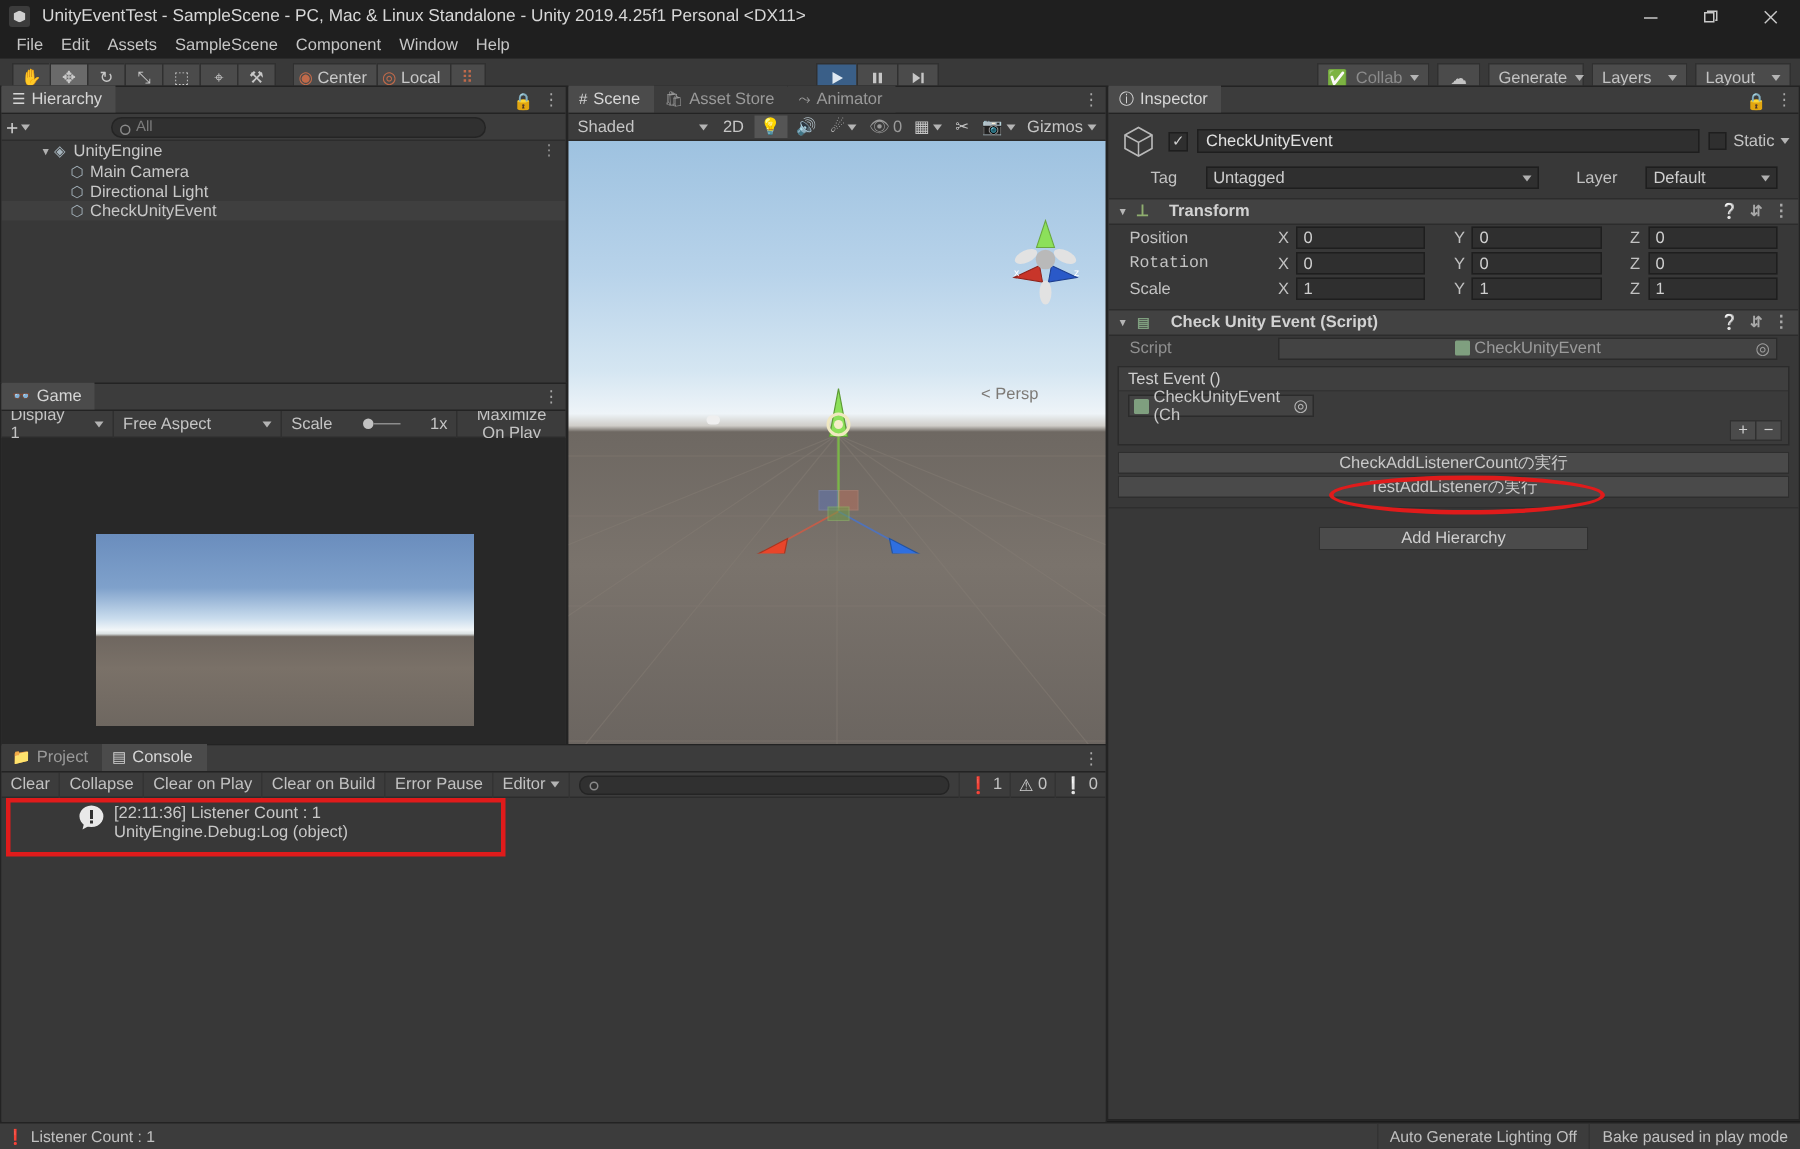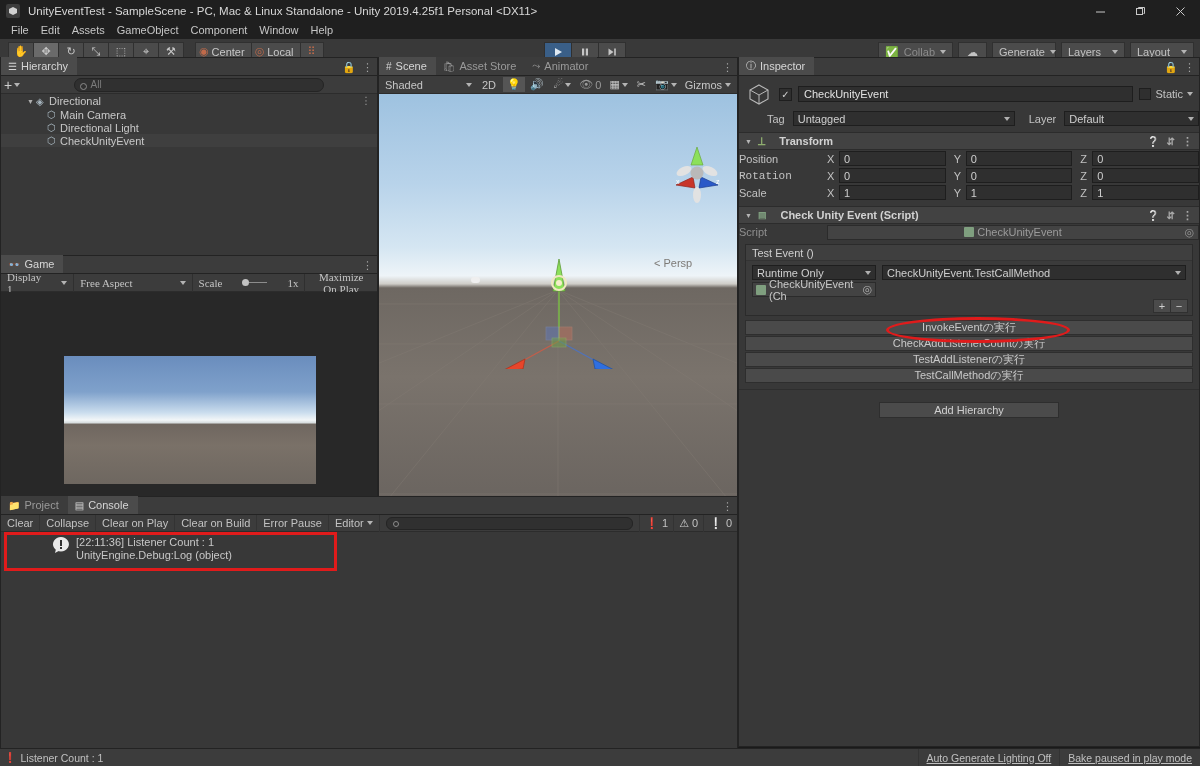--- a/index.html
+++ b/index.html
@@ -79,21 +79,21 @@
   .hrow.alt{ background:#3f3f3f; }
   .hrow .tri{ width:9px; color:#b0b0b0; font-size:7px; }
   .hrow .cube{ width:13px; color:#a6b4bd; font-size:10px; }
   .hrow .kb{ position:absolute; right:6px; color:#9a9a9a; font-size:10px; line-height:8px;}
 
   
   #game{ left:0; top:255px; width:378px; height:243px; }
   #gamebar{ height:18px; background:#3c3c3c; display:flex; align-items:center;
     font-size:11px; color:#c4c4c4; border-bottom:1px solid #2c2c2c;}
   .gseg{ display:flex;align-items:center;gap:20px;padding:0 6px;height:18px;
-    border-right:1px solid #2f2f2f;font-family:Liberation Serif, serif;}
+    border-right:1px solid #2f2f2f;}
   #gameview{ background:#282828; height:205px; position:relative; }
   #render{ position:absolute; left:63px; top:64px; width:252px; height:128px;
     background:linear-gradient(to bottom,#6a8dbd 0%,#7fa1cb 28%,#c9dced 44%,#f2f6f8 50%,
       #d9dfe0 52%,#6f6760 53.5%,#7a7168 70%,#6e6760 100%); }
 
   
   #scene{ left:378px; top:57px; width:360px; height:441px; }
   #sceneview{ height:404px; position:relative; overflow:hidden;
     background:linear-gradient(to bottom,#9ec2e0 0%,#b8d3ea 22%,#d5e6f2 38%,#eef4f8 45%,
       #cfcdc8 47%,#6e6862 48%,#7a736c 70%,#6b6560 100%);}
@@ -102,21 +102,21 @@
   #insp{ left:738px; top:57px; width:462px; height:690px; }
   #inspbody{ height:670px; background:#383838; overflow:hidden;}
   .ihdr{ display:flex; align-items:center; padding:4px 6px 2px 6px; gap:6px;}
   .icube{ width:28px;height:28px;color:#b9b9b9;display:flex;align-items:center;
     justify-content:center;}
   .chk{ width:13px;height:13px;background:#2f2f2f;border:1px solid #1e1e1e;
     display:flex;align-items:center;justify-content:center;color:#cfcfcf;font-size:10px;}
   .namefield{ flex:1; height:16px; background:#2f2f2f; border:1px solid #1e1e1e;
     color:#e2e2e2; font-size:11px; display:flex;align-items:center;padding-left:5px;}
   .statbox{ display:flex;align-items:center;gap:4px;color:#c4c4c4;font-size:11px;}
-  .irow{ display:flex; align-items:center; padding:0 0; height:17px; gap:8px;}
+  .irow{ display:flex; align-items:center; padding:0 14px; height:17px; gap:19px;}
   .ilabel{ color:#c2c2c2; font-size:11px;}
   .dropdn{ background:#2f2f2f; border:1px solid #1e1e1e; height:15px; color:#cfcfcf;
     font-size:11px; display:flex;align-items:center;padding:0 4px; position:relative;}
   .dropdn .caret{ position:absolute; right:4px; top:5px; border-top-color:#b0b0b0;}
   .comphdr{ height:18px; background:#424242; border-top:1px solid #2c2c2c;
     border-bottom:1px solid #2c2c2c; display:flex; align-items:center; gap:6px;
     padding:0 6px; color:#d2d2d2; font-size:11px; font-weight:bold; position:relative;}
   .comphdr .tri{ font-size:7px; color:#b5b5b5; }
   .compicons{ position:absolute; right:6px; display:flex; gap:7px; align-items:center;
     color:#a9a9a9; font-size:10px;}
@@ -156,21 +156,21 @@
   #conslist{ background:#383838; height:233px; position:relative;padding-left:45px;}
   .logrow{ display:flex; gap:6px; padding:4px 6px; align-items:flex-start;}
   .logicon{ width:18px;height:18px; flex:none; }
   .logtext{ font-size:11px; color:#c8c8c8; line-height:13px;}
 
   
   #status{ left:0; top:748px; width:1200px; height:18px; background:#3c3c3c;
     display:flex; align-items:center; border-top:1px solid #232323; font-size:10.5px;
     color:#c0c0c0;}
   #status .left{ display:flex;align-items:center;gap:4px;padding-left:4px;}
-  #status .right{ margin-left:auto; display:flex; align-items:center;text-decoration:underline; }
+  #status .right{ margin-left:auto; display:flex; align-items:center; }
   #status .right .s{ padding:0 8px; height:18px; display:flex;align-items:center;
     border-left:1px solid #333;}
 
   
   .anno-ellipse{ position:absolute; border:3px solid #e01b1b; border-radius:50%;
     pointer-events:none; }
   .anno-rect{ position:absolute; border:3px solid #e01b1b; pointer-events:none; }
 </style>
 </head>
 <body>
@@ -196,21 +196,21 @@
           <line x1="9.5" y1="1.5" x2="1.5" y2="9.5" stroke="#c9c9c9" stroke-width="1"></line>
         </svg>
     </div>
   </div>
 </div>
 
 <div id="menubar" class="abs">
   <div class="mi">File</div>
   <div class="mi">Edit</div>
   <div class="mi">Assets</div>
-  <div class="mi">GameObject</div>
+  <div class="mi">SampleScene</div>
   <div class="mi">Component</div>
   <div class="mi">Window</div>
   <div class="mi">Help</div>
 </div>
 
 <div id="toolbar" class="abs">
   <div class="sep" style="width:8px"></div>
   <div class="tgrp">
     <div class="tbtn">
         <span>✋</span>
@@ -311,21 +311,21 @@
     </div>
     <div class="srch">
       <span>All</span>
     </div>
   </div>
   <div class="pbody" style="height:162px;">
     <div class="hrow" style="height:14px;">
       <span style="width:20px"></span>
       <span class="tri">▼</span>
       <span class="cube">◈</span>
-      <span>Directional</span>
+      <span>UnityEngine</span>
       <span class="kb">⋮</span>
     </div>
     <div class="hrow" style="height:13px;">
       <span style="width:40px"></span>
       <span class="cube">⬡</span>
       <span>Main Camera</span>
     </div>
     <div class="hrow" style="height:13px;">
       <span style="width:40px"></span>
       <span class="cube">⬡</span>
@@ -613,59 +613,43 @@
         <span class="scriptico"></span>
         <span>CheckUnityEvent</span>
         <span style="position:absolute;right:4px;">◎</span>
       </div>
     </div>
 
     <div class="ebox">
       <div class="ehdr">
         <span>Test Event ()</span>
       </div>
-      <div style="padding:4px 6px 0 6px; display:flex; gap:6px;">
-        <div class="dropdn" style="width:124px;">
-          <span>Runtime Only</span>
-          <span class="caret"></span>
-        </div>
-        <div class="dropdn" style="flex:1;">
-          <span>CheckUnityEvent.TestCallMethod</span>
-          <span class="caret"></span>
-        </div>
-      </div>
       <div style="padding:2px 6px 0 6px;">
         <div class="objref" style="width:124px;">
           <span class="scriptico"></span>
           <span>CheckUnityEvent (Ch</span>
           <span style="position:absolute;right:3px;color:#b5b5b5;">◎</span>
         </div>
       </div>
       <div class="ebtns">
         <div class="pmbtn">
             <span>+</span>
           </div>
         <div class="pmbtn">
             <span>−</span>
           </div>
       </div>
     </div>
 
     <div style="margin-top:4px;">
       <div class="actbtn">
-        <span>InvokeEventの実行</span>
-      </div>
-      <div class="actbtn">
         <span>CheckAddListenerCountの実行</span>
       </div>
       <div class="actbtn">
         <span>TestAddListenerの実行</span>
-      </div>
-      <div class="actbtn">
-        <span>TestCallMethodの実行</span>
       </div>
     </div>
 
     <div style="border-bottom:1px solid #2e2e2e;margin-top:6px;"></div>
     <div class="addcomp">
       <span>Add Hierarchy</span>
     </div>
   </div>
 </div>
 

